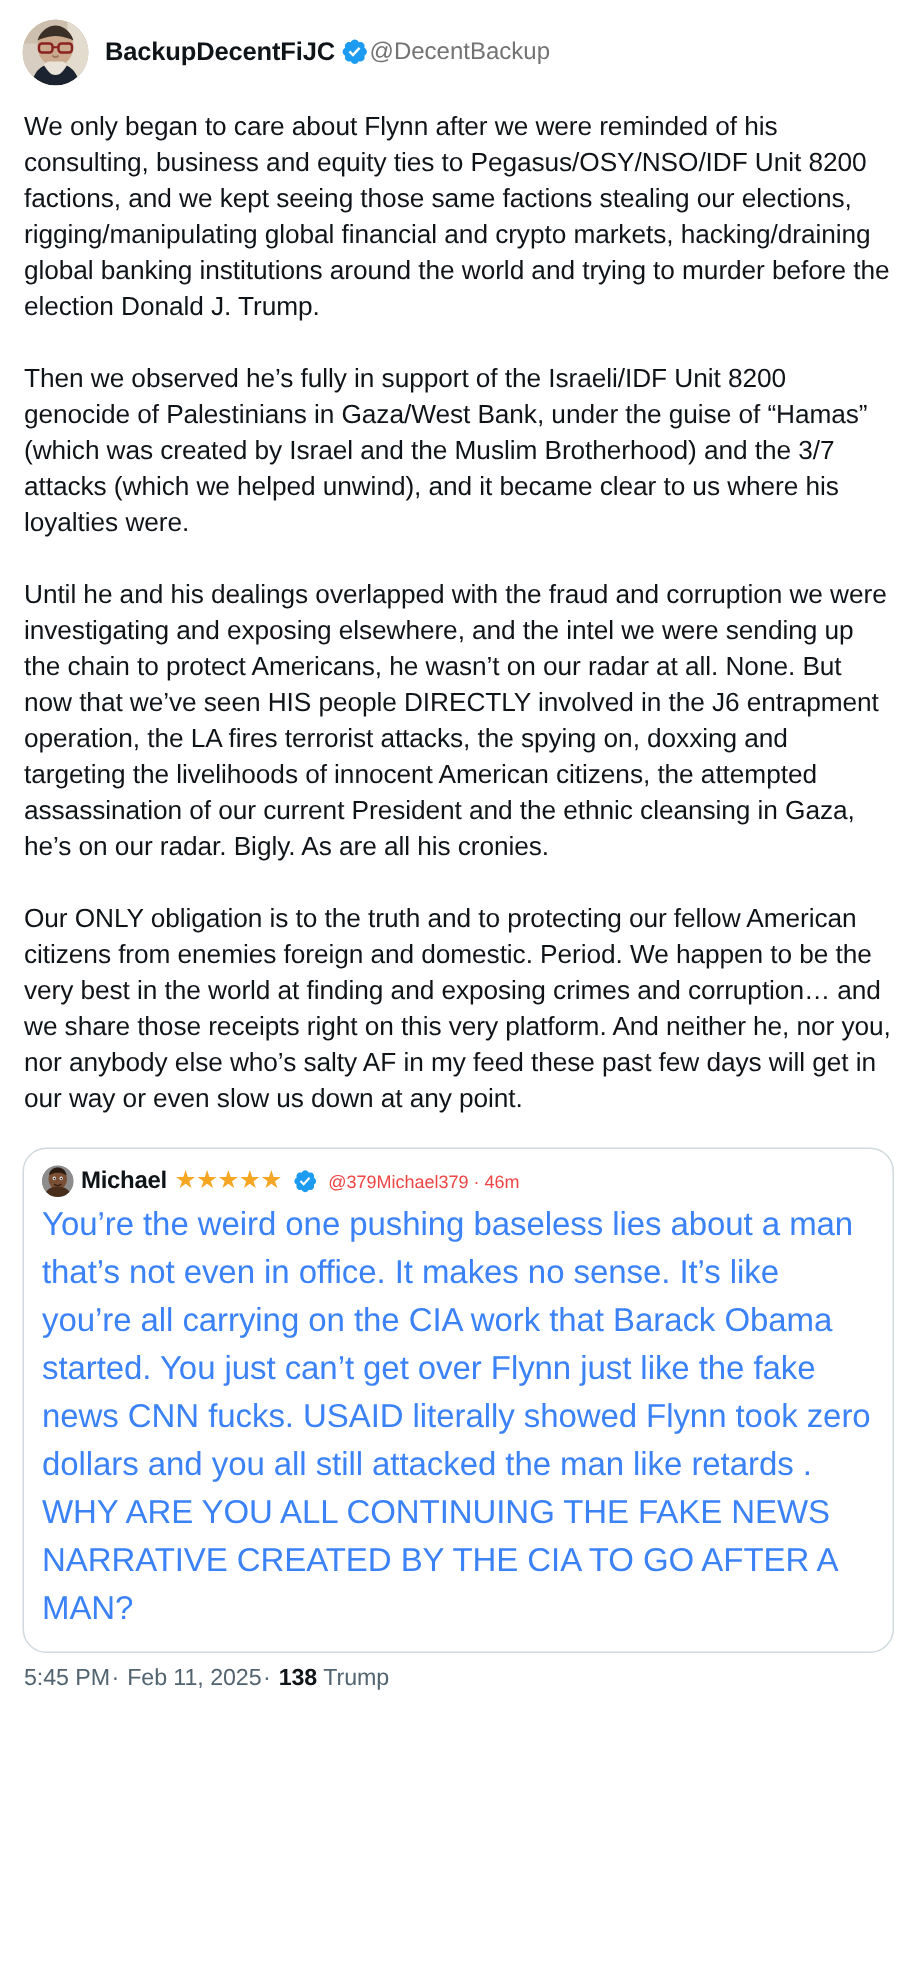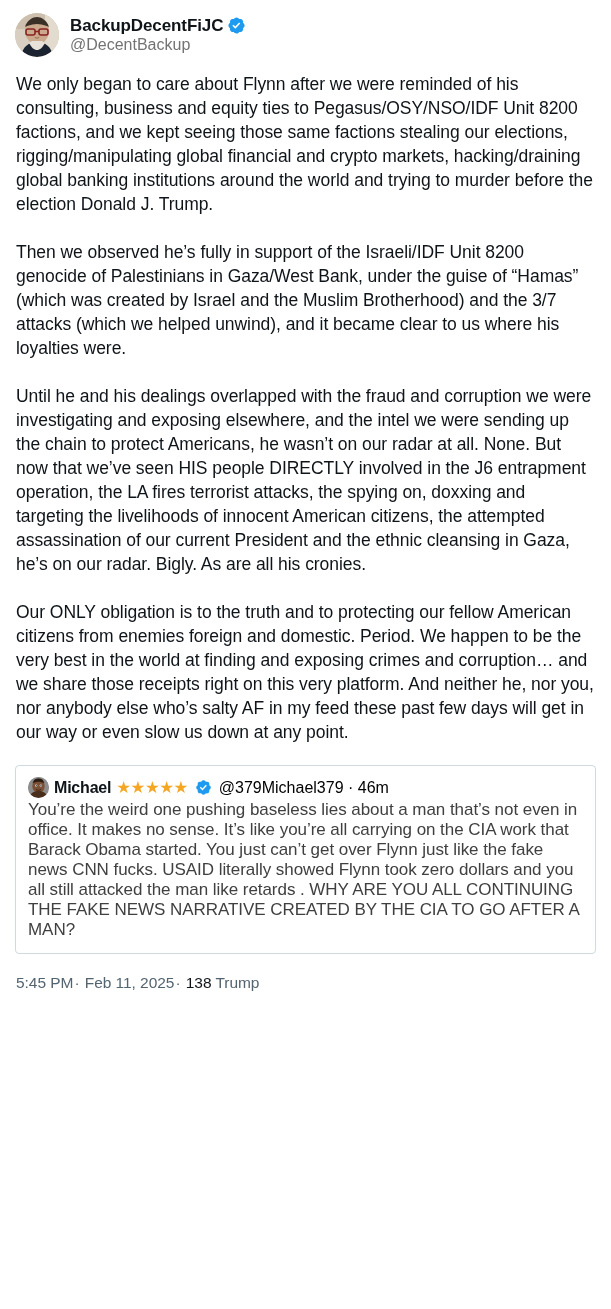--- a/index.html
+++ b/index.html
@@ -37,21 +37,21 @@
     border-radius: 50%;
     flex: 0 0 44px;
     overflow: hidden;
     position: relative;
     background: #cfc6ba;
   }
   .avatar svg { display: block; width: 44px; height: 44px; }
 
   .identity {
     display: flex;
-    flex-direction: column;
+    flex-direction: row;
     justify-content: center;
     line-height: 1.15;
   }
 
   .name-row {
     display: flex;
     align-items: center;
     gap: 4px;
   }
 
@@ -87,23 +87,23 @@
 
   .tweet-body p {
     margin: 0 0 24px 0;
     white-space: pre-wrap;
   }
   .tweet-body p:last-child { margin-bottom: 0; }
 
   
   .quote-card {
     margin-top: 21px;
-    margin-bottom: 16px;
+    margin-bottom: 4px;
     border: 1px solid #cfd9de;
-    border-radius: 4px;
+    border-radius: 16px;
     padding: 11px 12px 13px 12px;
     background: #ffffff;
   }
 
   .quote-header {
     display: flex;
     align-items: center;
     gap: 5px;
     margin-bottom: 2px;
     flex-wrap: nowrap;
@@ -136,43 +136,43 @@
 
   .quote-badge {
     width: 17px;
     height: 17px;
     flex: 0 0 17px;
     margin-left: 2px;
   }
   .quote-badge svg { display: block; width: 17px; height: 17px; }
 
   .quote-meta {
-    font-size: 16px;
-    color: #000000;
+    font-size: 12px;
+    color: #ef4444;
     white-space: nowrap;
     margin-left: 2px;
   }
 
   .quote-text {
-    font-size: 17px;
-    line-height: 20px;
-    color: #404040;
+    font-size: 22px;
+    line-height: 32px;
+    color: #3b82f6;
     letter-spacing: -0.05px;
     white-space: pre-wrap;
   }
 
   
   .tweet-footer {
     font-size: 15.5px;
     color: #536471;
     padding: 4px 1px 12px 1px;
     letter-spacing: -0.05px;
   }
   .tweet-footer .views-count {
-    font-weight: normal;
+    font-weight: bold;
     color: #0f1419;
   }
   .tweet-footer .sep { padding: 0 1px; }
 </style>
 </head>
 <body>
 
 <div class="tweet">
 
   <div class="tweet-header">

